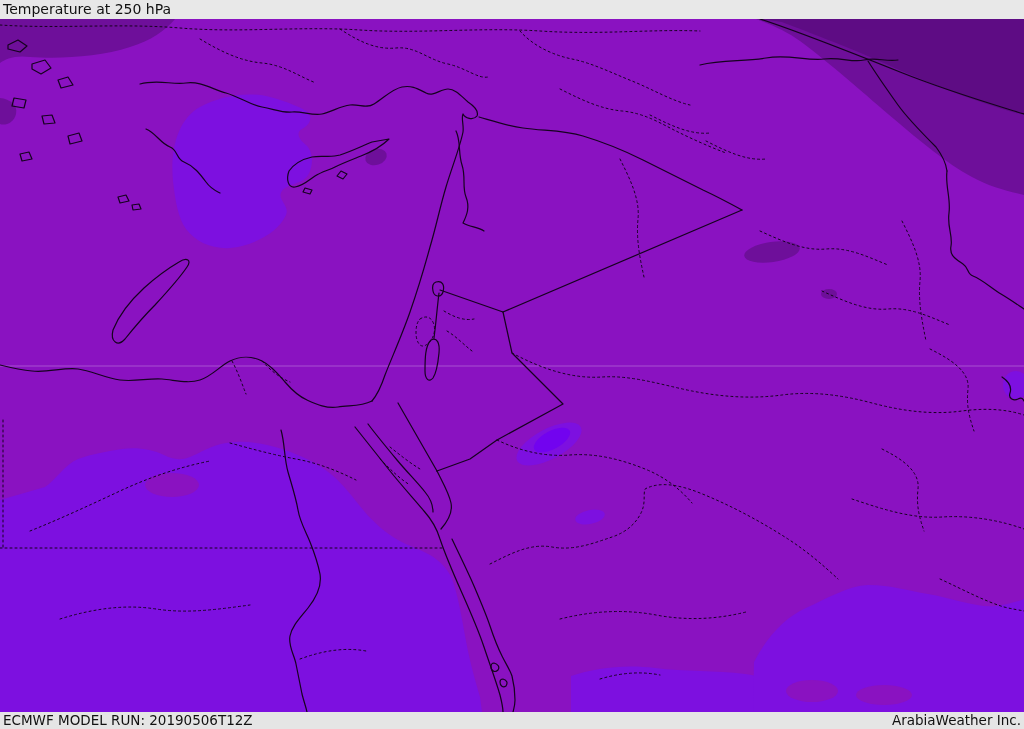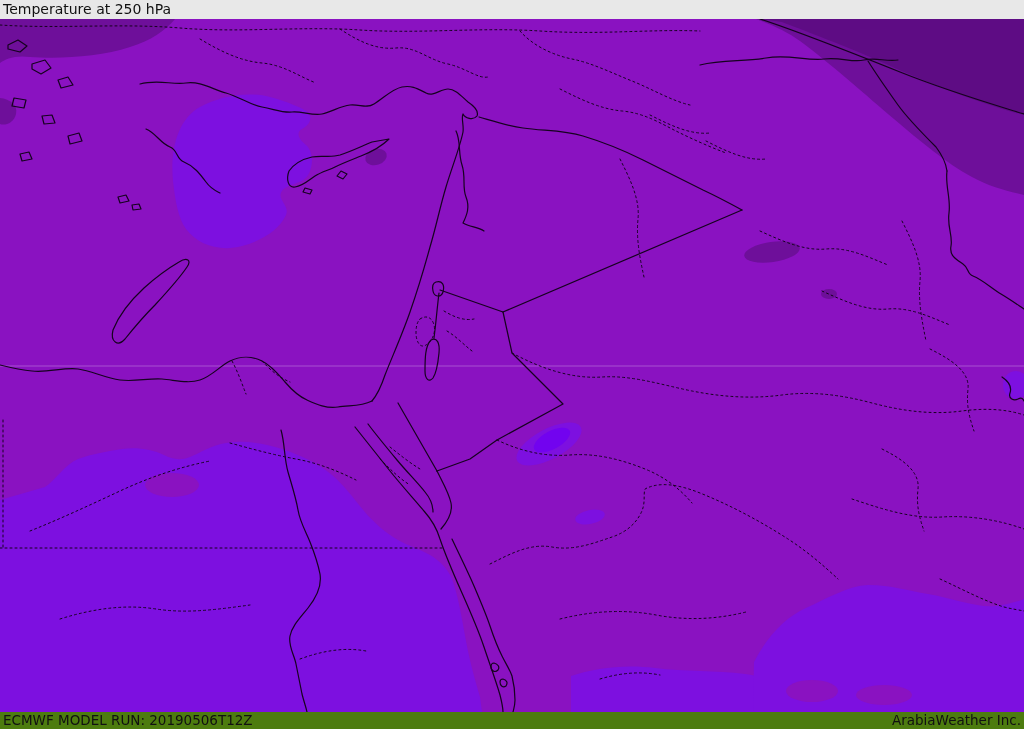--- a/index.html
+++ b/index.html
@@ -109,18 +109,18 @@
         <path d="M 300,640 C 322,632 344,628 366,632"></path>
         <path d="M 560,600 C 592,592 624,590 656,596 C 688,602 718,600 746,593"></path>
         <path d="M 600,660 C 620,654 640,652 660,656"></path>
         <path d="M 852,480 C 882,490 912,500 942,498 C 972,496 1002,502 1024,510"></path>
         <path d="M 882,430 C 902,440 920,452 918,470 C 916,488 920,500 924,512"></path>
         <path d="M 940,560 C 962,570 984,582 1004,588 C 1012,590 1019,591 1024,592"></path>
       </g>
     </svg>
   </div>
 
-  <div class="bar footer" style="background:#4d7c0f;color:#111;">
+  <div class="bar footer" style="background:#e5e5e5;color:#111;">
     <span>ECMWF MODEL RUN: 20190506T12Z</span>
     <span>ArabiaWeather Inc.</span>
   </div>
 
 </div>
 
 </body></html>

